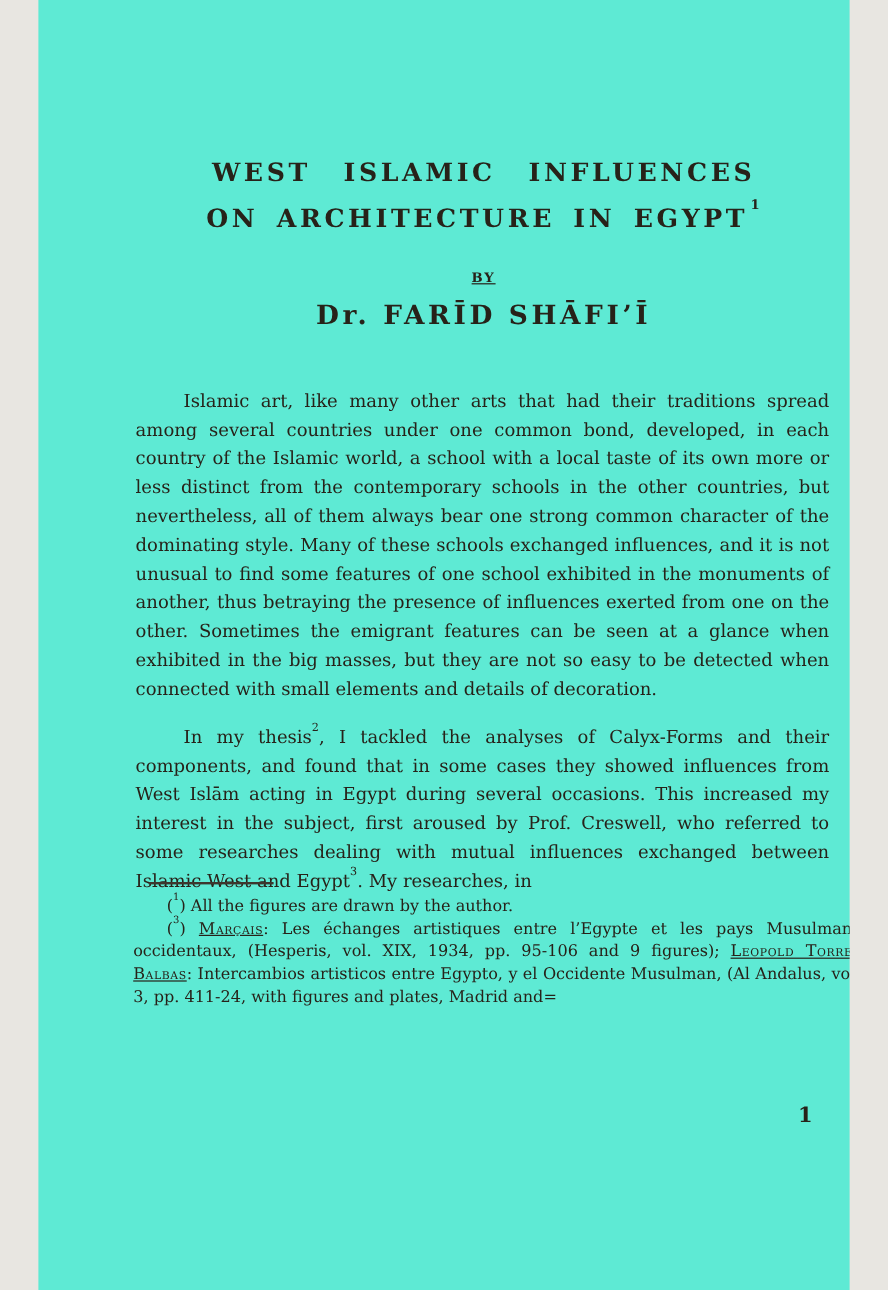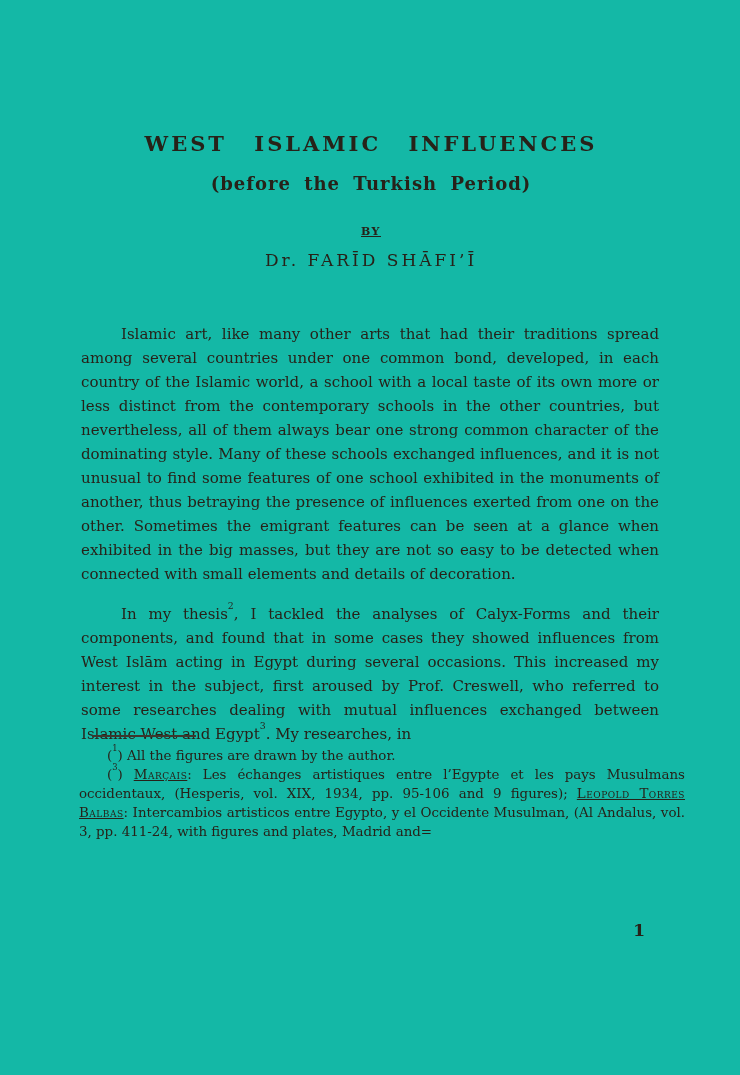--- a/index.html
+++ b/index.html
@@ -1,20 +1,20 @@
 <!DOCTYPE html>
 <html><head>
 <meta charset="utf-8">
 <style>
   html,body{margin:0;padding:0;background:#e8e6e1;}
   .page{
     position:relative;
-    width:740px;height:1075px;
+    width:676px;height:1075px;
     margin:0 auto;
-    background:#14b8a6;
+    background:#5eead4;
     font-family:"DejaVu Serif","Liberation Serif",serif;
     color:#272219;
     overflow:hidden;
   }
   
   .title-block{
     position:absolute;top:131px;left:80px;width:582px;
     text-align:center;
   }
   .title-line1{
@@ -29,21 +29,21 @@
     font-size:11px;position:relative;top:-7px;left:2px;font-weight:bold;
   }
   .subtitle{
     margin-top:17px;font-size:18px;font-weight:bold;
     letter-spacing:1px;word-spacing:6px;
   }
   .byline{
     margin-top:31px;font-size:11px;font-weight:bold;letter-spacing:1.5px;text-decoration:underline;
   }
   .author{
-    margin-top:12px;font-size:17px;font-weight:normal;letter-spacing:3px;
+    margin-top:12px;font-size:22px;font-weight:bold;letter-spacing:3px;
   }
   
   .body-block{
     position:absolute;top:322px;left:81px;width:578px;
     font-size:15px;line-height:24px;text-align:justify;
   }
   .para{margin:0;text-indent:40px;}
   .para + .para{margin-top:16px;}
   .fnref{
     font-size:62%;position:relative;top:-0.45em;line-height:0;
@@ -66,21 +66,21 @@
     font-size:17.5px;font-weight:bold;
   }
 </style>
 </head>
 <body>
 
 <div class="page">
 
   <header class="title-block">
     <h1 class="title-line1">WEST ISLAMIC INFLUENCES</h1>
-    <div class="subtitle">(before the Turkish Period)</div>
+    <h1 class="title-line2"><span>ON ARCHITECTURE IN EGYPT</span><sup class="title-sup">1</sup></h1>
     <div class="byline">BY</div>
     <div class="author">Dr. FARĪD SHĀFI’Ī</div>
   </header>
 
   <main class="body-block">
     <p class="para">Islamic art, like many other arts that had their traditions spread among several countries under one common bond, developed, in each country of the Islamic world, a school with a local taste of its own more or less distinct from the contemporary schools in the other countries, but nevertheless, all of them always bear one strong common character of the dominating style.  Many of these schools exchanged influences, and it is not unusual to find some features of one school exhibited in the monuments of another, thus betraying the presence of influences exerted from one on the other.  Sometimes the emigrant features can be seen at a glance when exhibited in the big masses, but they are not so easy to be detected when connected with small elements and details of decoration.</p>
     <p class="para"><span>In my thesis</span><sup class="fnref">2</sup><span>, I tackled the analyses of Calyx-Forms and their components, and found that in some cases they showed influences from West Islām acting in Egypt during several occasions.  This increased my interest in the subject, first aroused by Prof. Creswell, who referred to some researches dealing with mutual influences exchanged between Islamic West and Egypt</span><sup class="fnref">3</sup><span>.  My researches, in</span></p>
   </main>
 
   <footer class="footnote-block">

